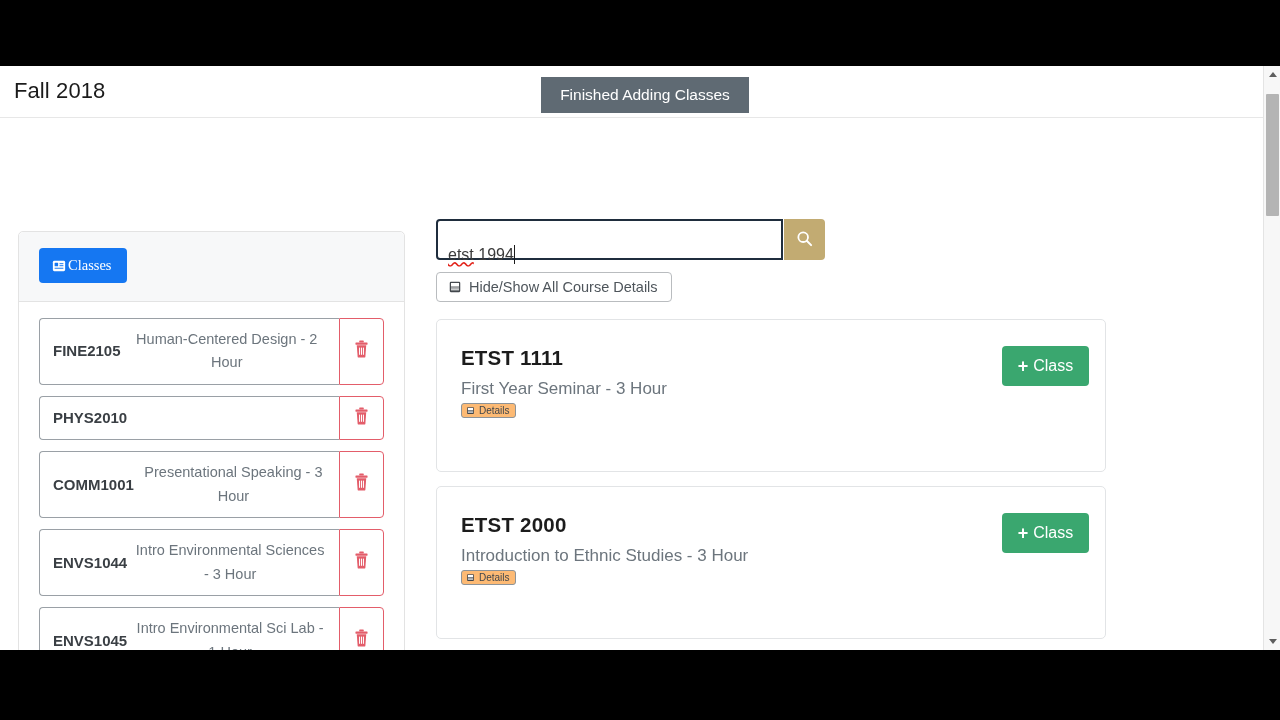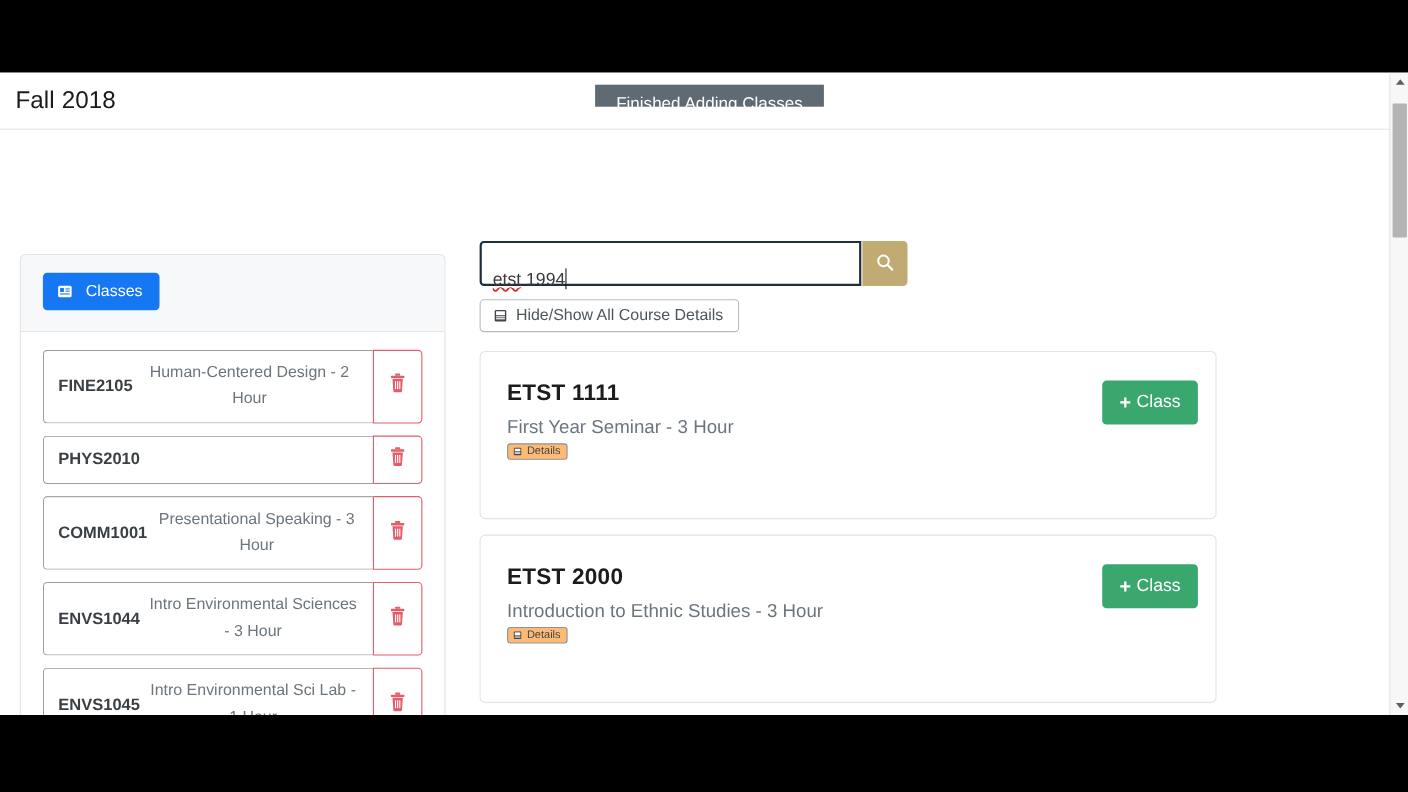--- a/index.html
+++ b/index.html
@@ -47,21 +47,21 @@
     position: absolute;
     left: 14px; top: 12px;
     font-size: 22px;
     color: #1b1b1b;
     font-weight: 400;
     letter-spacing: .1px;
   }
   #finished-btn {
     position: absolute;
     left: 541px; top: 11px;
-    width: 208px; height: 20px;
+    width: 208px; height: 36px;
     background: #5f6a73;
     color: #ffffff;
     border: none;
     border-radius: 0;
     font-size: 15.5px;
     font-family: "Liberation Sans", sans-serif;
     cursor: pointer;
     line-height: 36px;
     text-align: center;
     padding: 0;
@@ -86,28 +86,28 @@
   #left-panel-header {
     height: 70px;
     background: #f7f8f9;
     border-bottom: 1px solid #e3e3e3;
     border-radius: 5px 5px 0 0;
     padding: 16px 0 0 20px;
   }
   #classes-tab {
     display: inline-flex;
     align-items: center;
-    gap: 12px;
+    gap: 2px;
     background: #1577f2;
     color: #ffffff;
     border: none;
     border-radius: 4px;
     padding: 9px 15px 9px 13px;
     font-size: 14.5px;
-    font-family: Liberation Sans, sans-serif;
+    font-family: Liberation Serif, serif;
     cursor: pointer;
   }
   #class-list {
     padding: 16px 20px 22px 20px;
     text-align: center;
   }
   .class-row {
     display: flex;
     margin-bottom: 11px;
     min-height: 44px;

